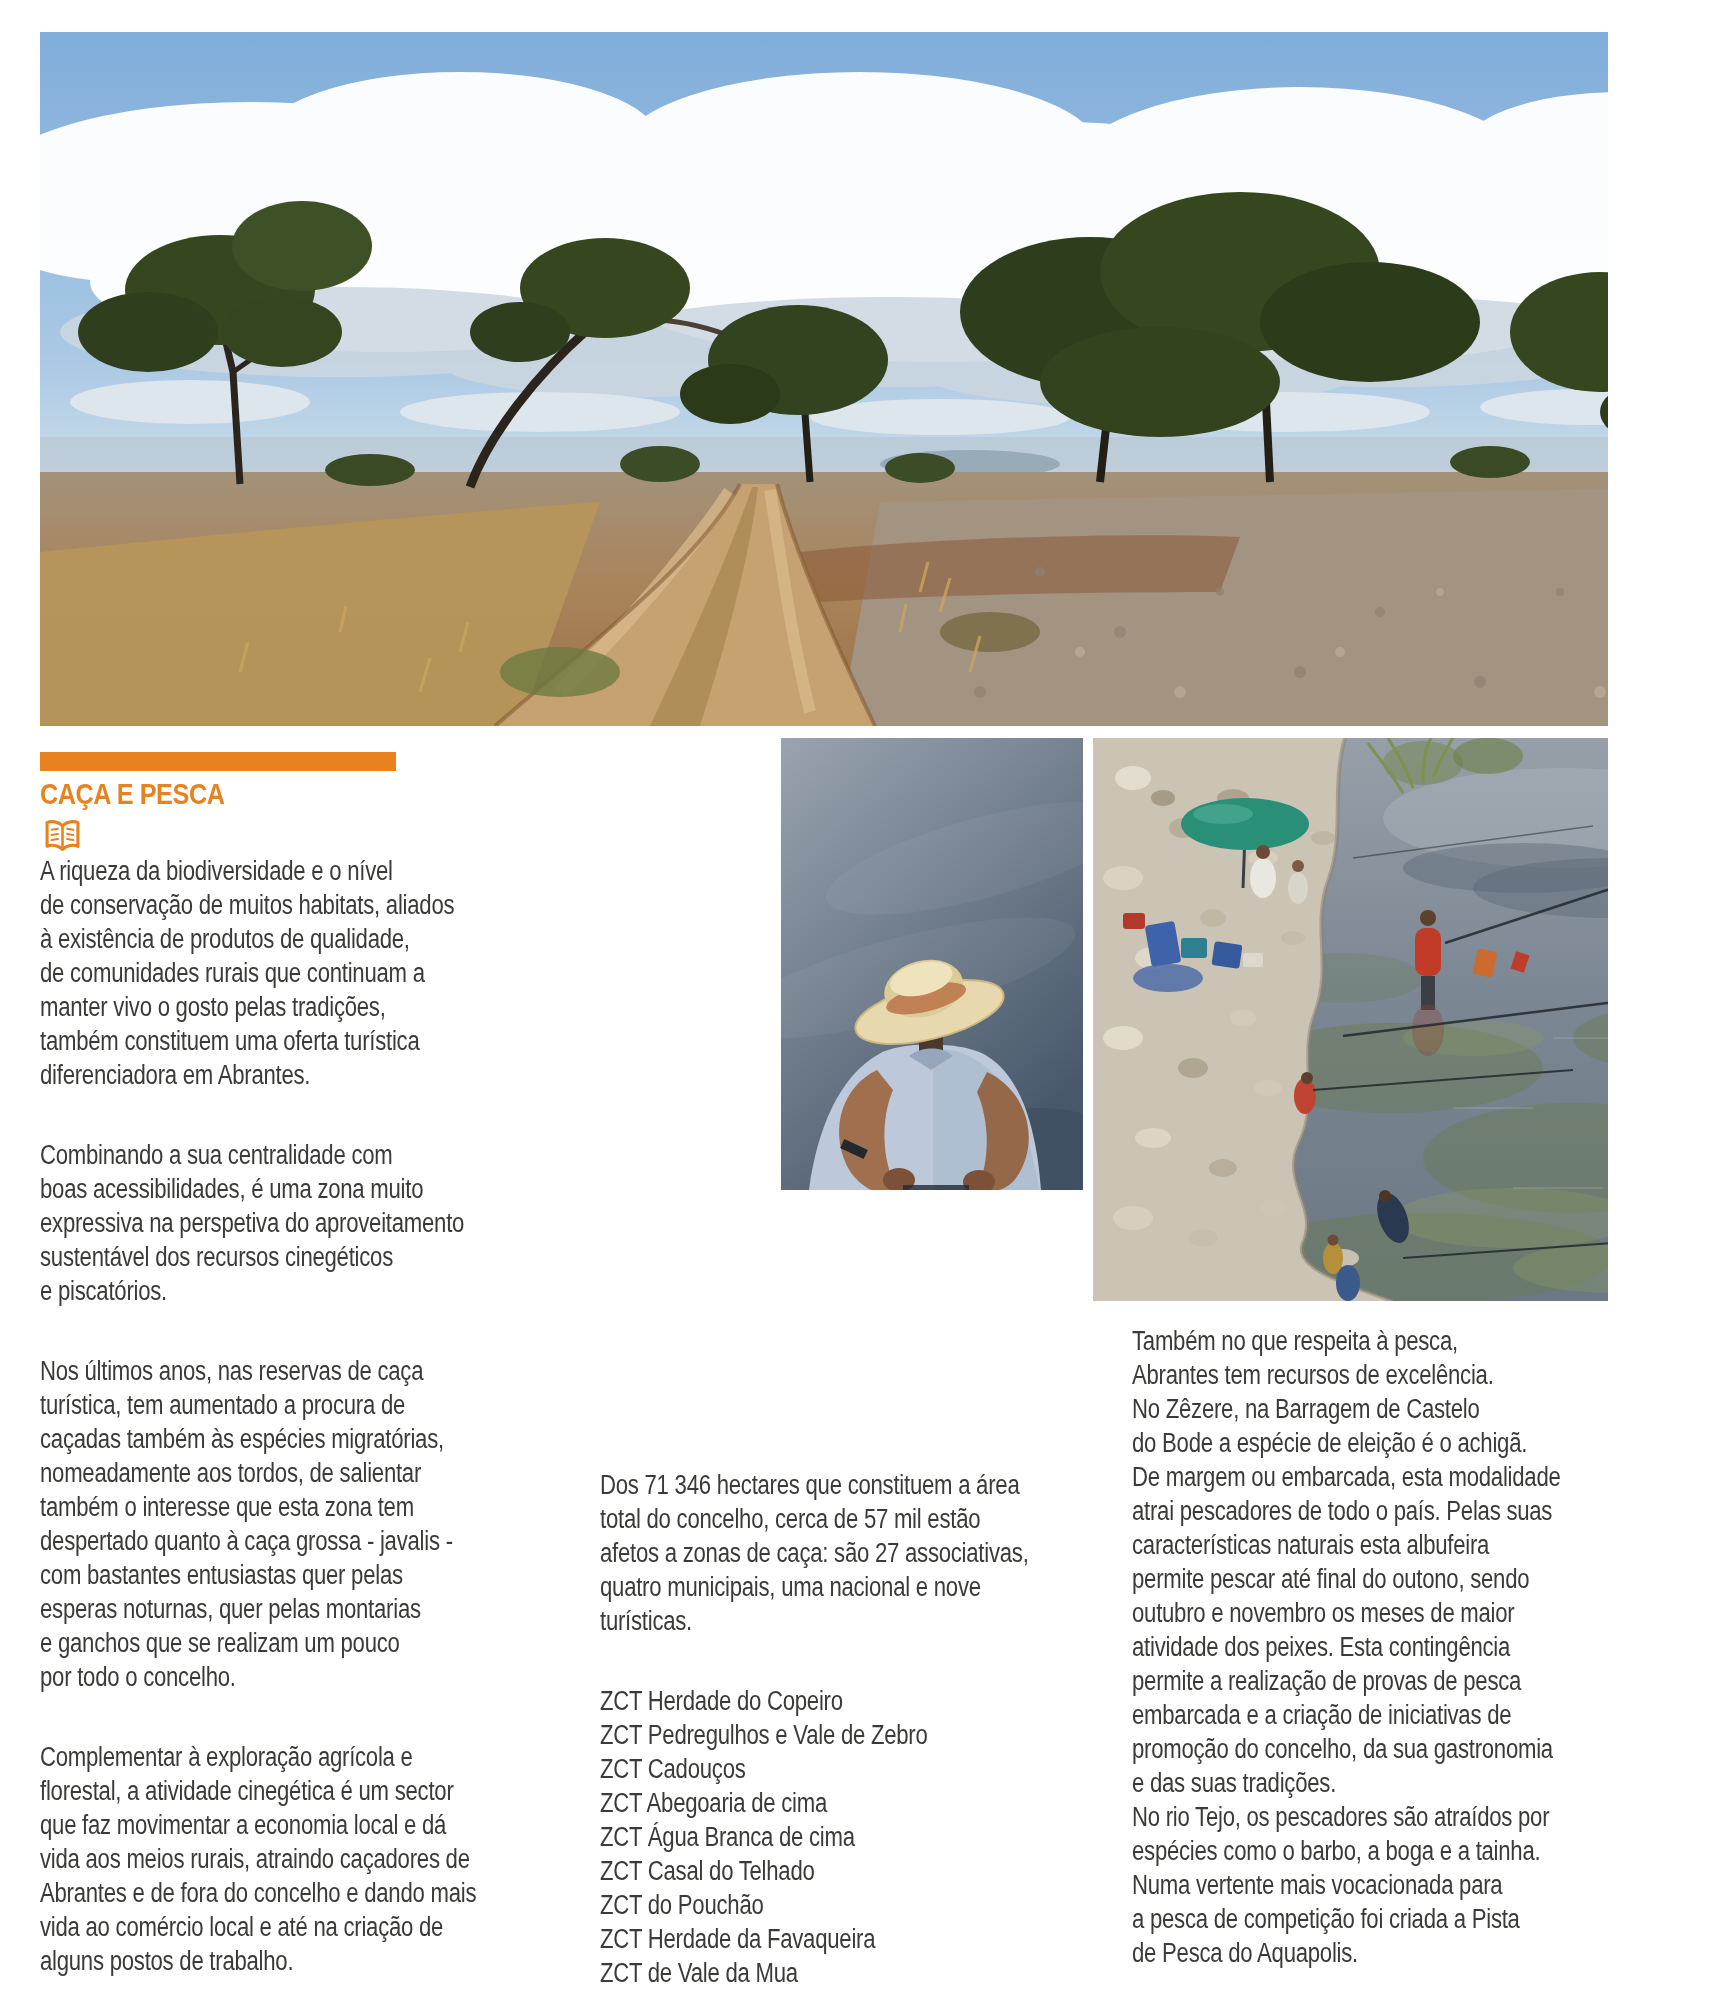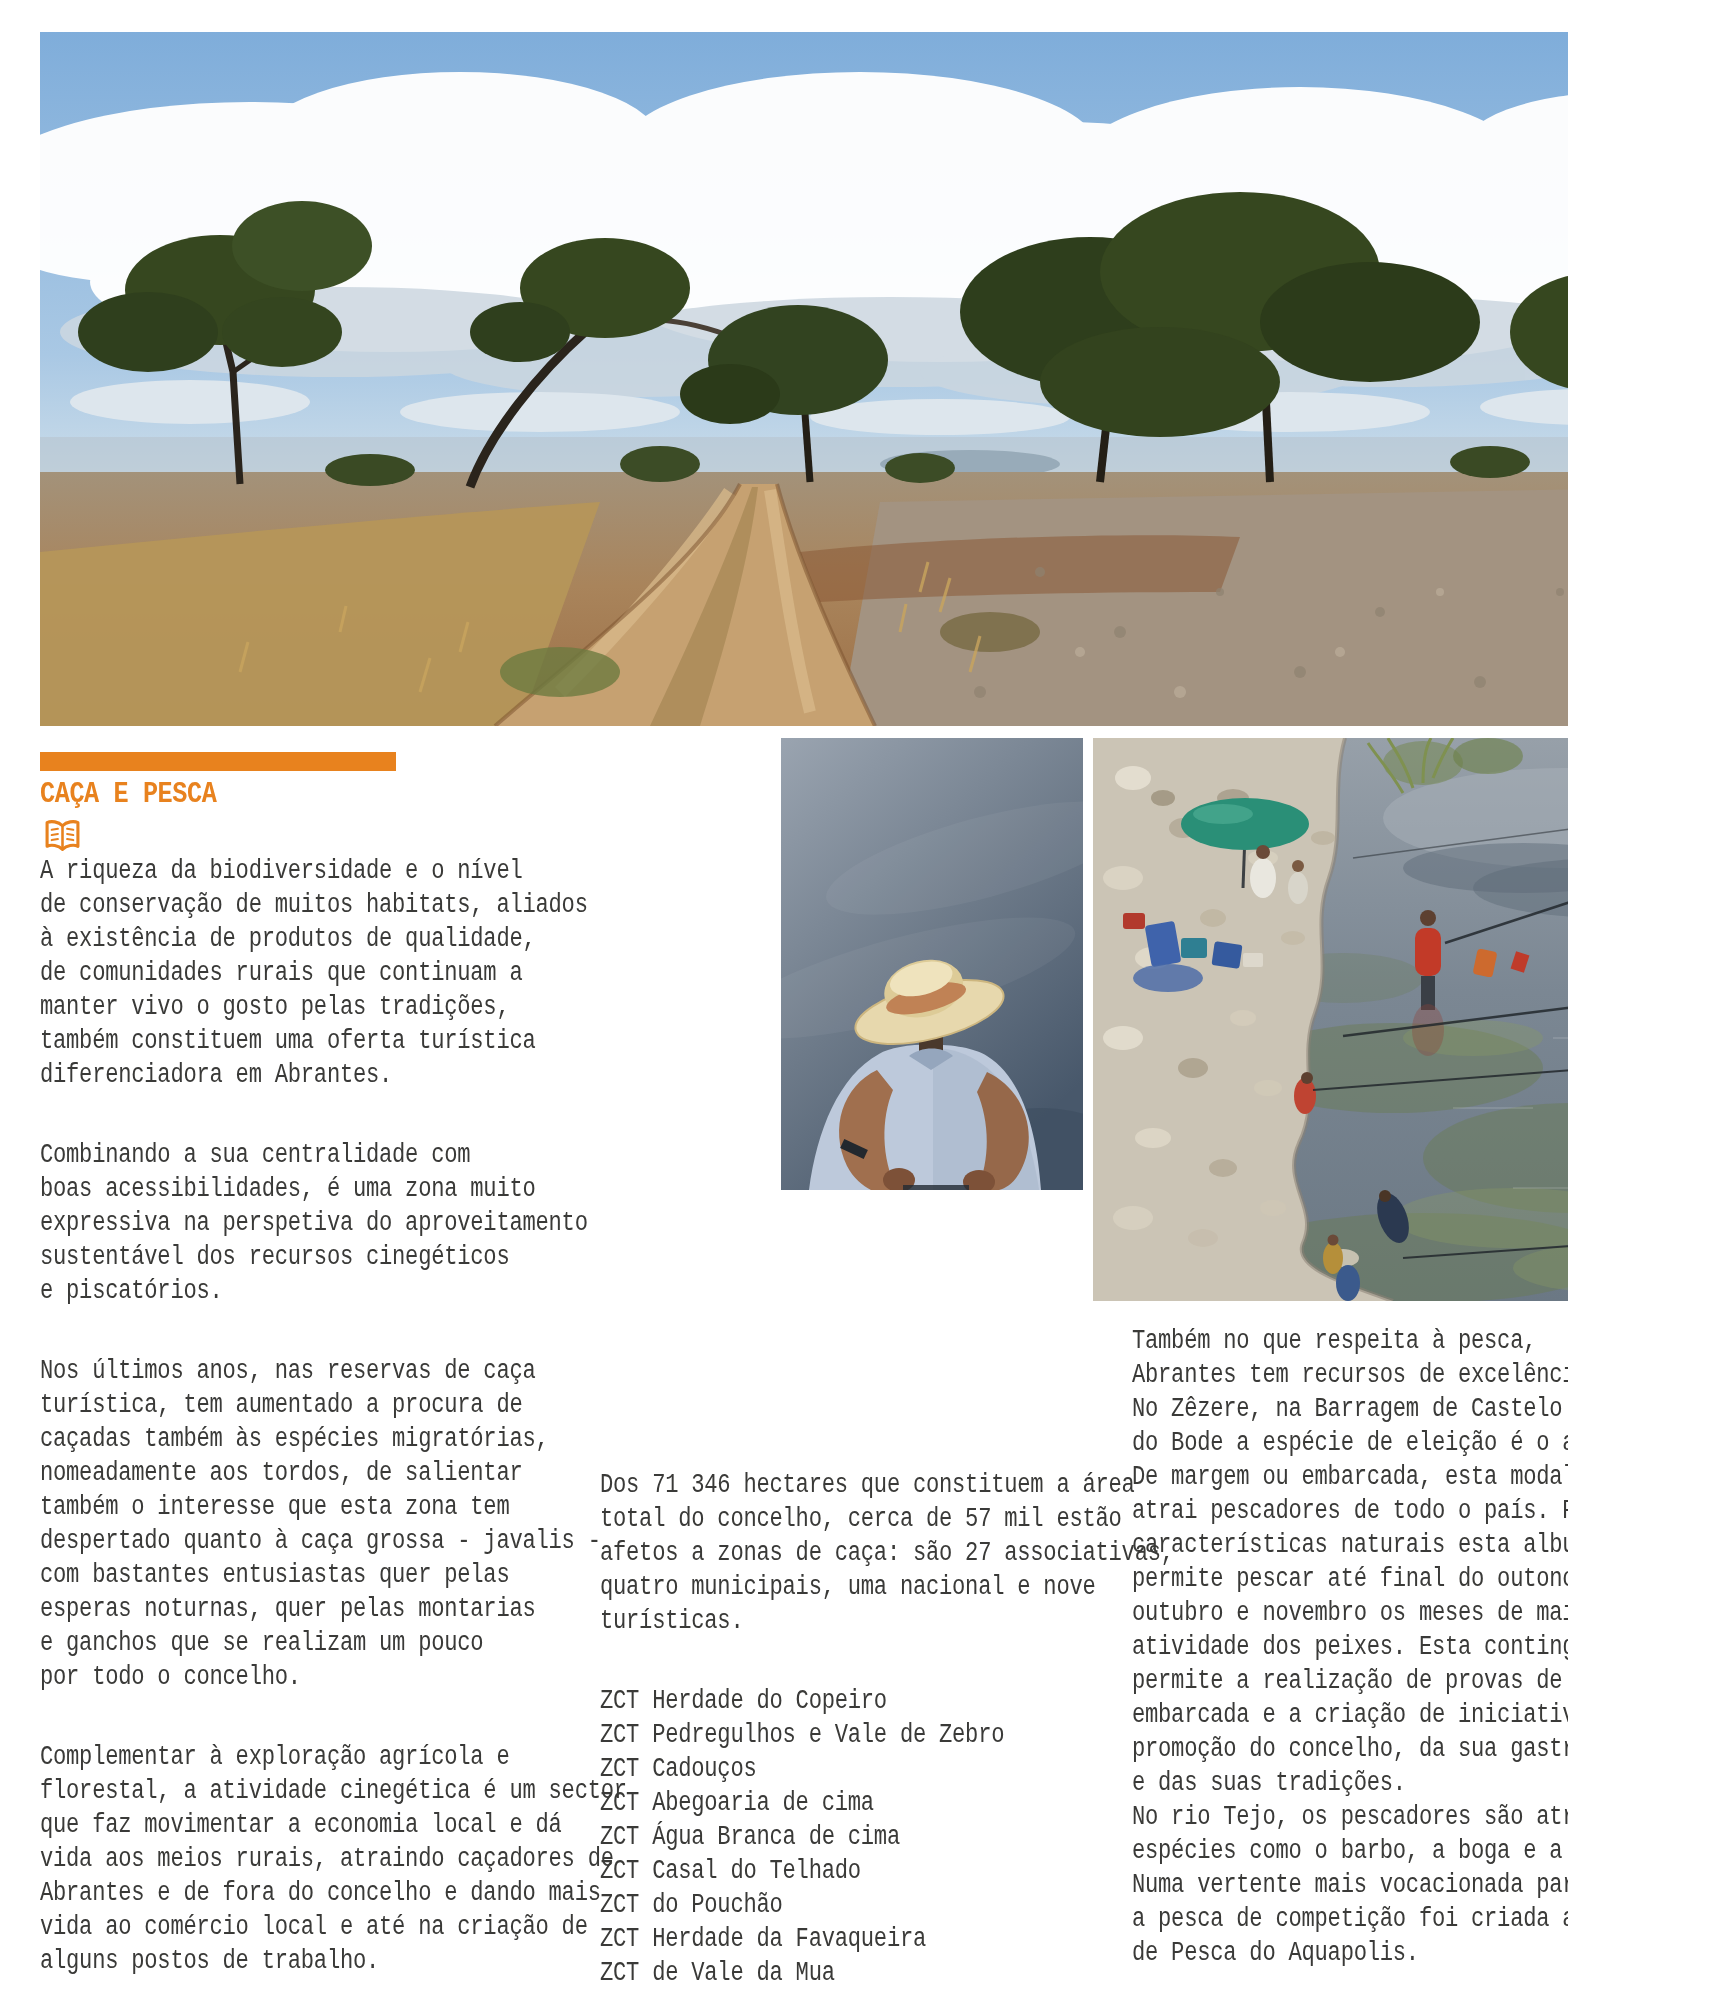--- a/index.html
+++ b/index.html
@@ -1,19 +1,19 @@
 <!DOCTYPE html>
 <html style="--accent: #e8821e; --ink: #3a3a38;"><head>
 <meta charset="utf-8">
 <title>CAÇA E PESCA</title>
 <style>
   :root{ --accent:#e8821e; --ink:#3a3a38; }
   html,body{margin:0;padding:0;background:#ffffff;}
   .page{position:relative;width:1568px;height:2000px;background:#fff;overflow:hidden;
-        font-family:Liberation Mono, monospace;}
+        font-family:Liberation Sans, sans-serif;padding-left:40px;}
   .photo{position:absolute;overflow:hidden;}
   .photo svg{display:block;width:100%;height:100%;}
   #photo-top{left:40px;top:32px;width:1669px;height:694px;}
   #photo-man{left:781px;top:738px;width:302px;height:452px;}
   #photo-anglers{left:1093px;top:738px;width:618px;height:563px;}
   .accent-bar{position:absolute;left:40px;top:752px;width:356px;height:19px;background:var(--accent);}
   .title{position:absolute;left:40px;top:777px;margin:0;font-size:30px;font-weight:700;
          color:var(--accent);letter-spacing:-0.5px;white-space:pre;
          transform:scaleX(.84);transform-origin:0 0;}
   .book-icon{position:absolute;left:44px;top:818px;width:37px;height:36px;color:var(--accent);}

